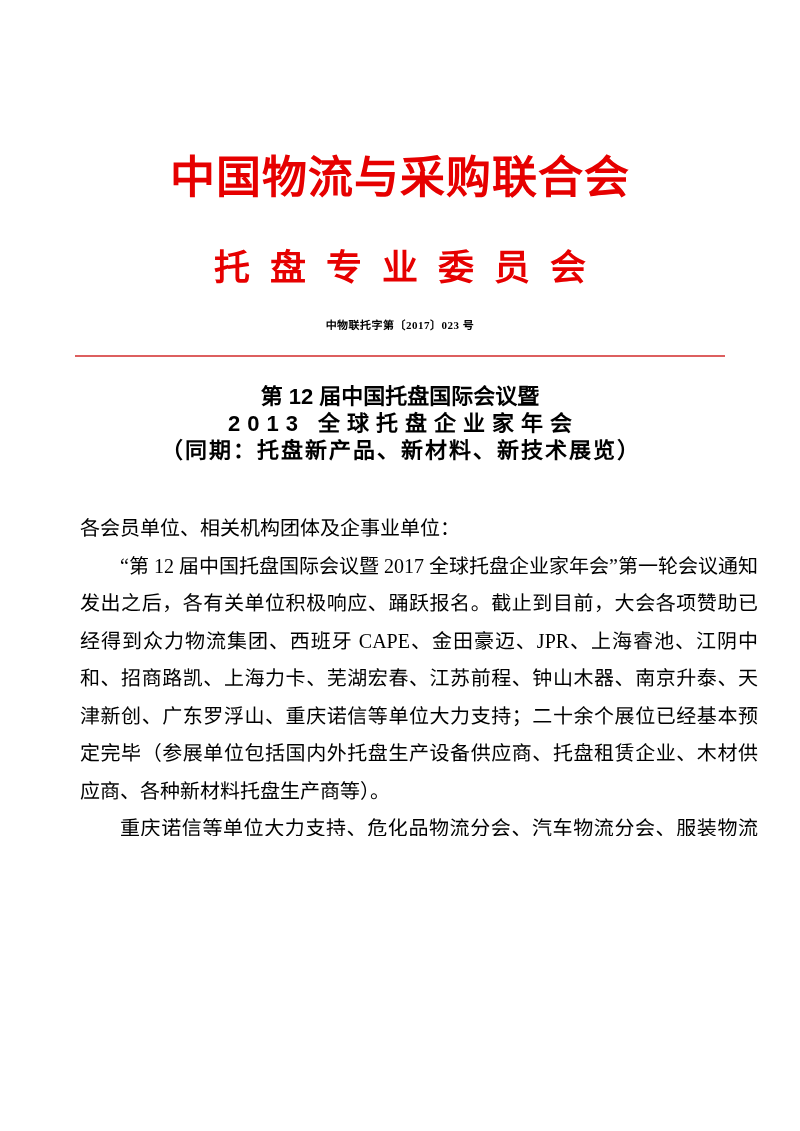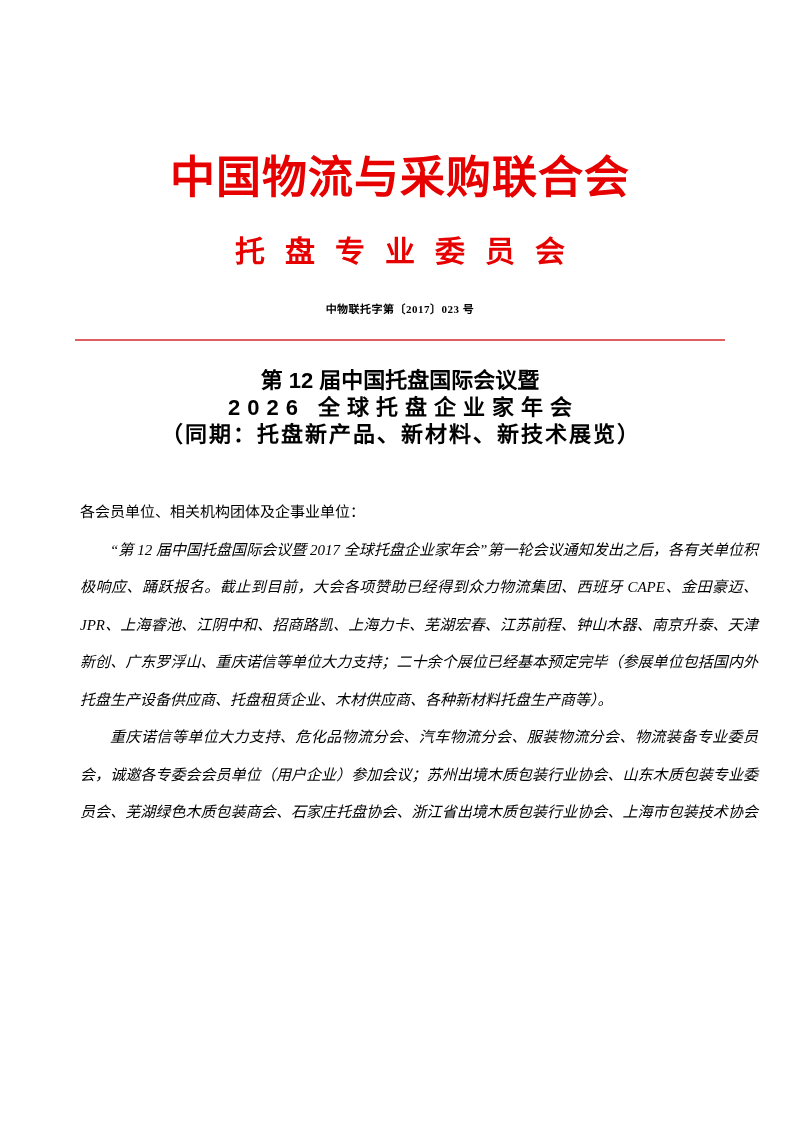--- a/index.html
+++ b/index.html
@@ -29,22 +29,22 @@
     font-family: "Liberation Serif", "DejaVu Serif", serif;
     font-weight: bold;
   }
   .org-line1 {
     font-size: 45px;
     line-height: 56px;
     color: var(--accent-red);
     letter-spacing: 1px;
   }
   .org-line2 {
-    margin-top: 18px;
-    font-size: 30px;
+    margin-top: 34px;
+    font-size: 36px;
     line-height: 56px;
     color: var(--accent-red);
     letter-spacing: 20px;
     text-indent: 20px;
   }
   .doc-number {
     margin-top: 17px;
     font-size: 11px;
     line-height: 24px;
     color: var(--text-black);
@@ -65,44 +65,44 @@
     font-size: 22px;
     line-height: 27px;
     color: var(--text-black);
   }
   .notice-title .t-line2 { letter-spacing: 7px; text-indent: 7px; }
   .notice-title .t-line4 { letter-spacing: 2px; text-indent: 2px; }
   
   .notice-body {
     margin: 46px 42px 0 80px;
     font-family: "Liberation Serif", "DejaVu Serif", serif;
-    font-size: 15px;
+    font-size: 20px;
     line-height: 37.5px;
     color: var(--text-black);
     text-align: justify;
     text-align-last: left;
   }
   .notice-body p { margin: 0; }
-  .notice-body p.indented { text-indent: 2em; font-style: italic; }
+  .notice-body p.indented { text-indent: 2em; }
 </style>
 </head>
 <body>
 
 <div class="page">
 
   <header class="letterhead">
     <div class="org-line1">中国物流与采购联合会</div>
     <div class="org-line2">托盘专业委员会</div>
     <div class="doc-number">中物联托字第〔2017〕023 号</div>
     <div class="letterhead-rule"></div>
   </header>
 
   <section class="notice-title">
     <div class="t-line1">第 12 届中国托盘国际会议暨</div>
-    <div class="t-line2">2026 全球托盘企业家年会</div>
+    <div class="t-line2">2013 全球托盘企业家年会</div>
     <div class="t-line4">（同期：托盘新产品、新材料、新技术展览）</div>
   </section>
 
   <main class="notice-body">
     <p class="salutation">各会员单位、相关机构团体及企事业单位：</p>
     <p class="indented">“第 12 届中国托盘国际会议暨 2017 全球托盘企业家年会”第一轮会议通知发出之后，各有关单位积极响应、踊跃报名。截止到目前，大会各项赞助已经得到众力物流集团、西班牙 CAPE、金田豪迈、JPR、上海睿池、江阴中和、招商路凯、上海力卡、芜湖宏春、江苏前程、钟山木器、南京升泰、天津新创、广东罗浮山、重庆诺信等单位大力支持；二十余个展位已经基本预定完毕（参展单位包括国内外托盘生产设备供应商、托盘租赁企业、木材供应商、各种新材料托盘生产商等）。</p>
     <p class="indented">重庆诺信等单位大力支持、危化品物流分会、汽车物流分会、服装物流分会、物流装备专业委员会，诚邀各专委会会员单位（用户企业）参加会议；苏州出境木质包装行业协会、山东木质包装专业委员会、芜湖绿色木质包装商会、石家庄托盘协会、浙江省出境木质包装行业协会、上海市包装技术协会木制品包装委员会等相关行业协会积极组织会员单位参加会议，为本</p>
   </main>
 
 </div>

